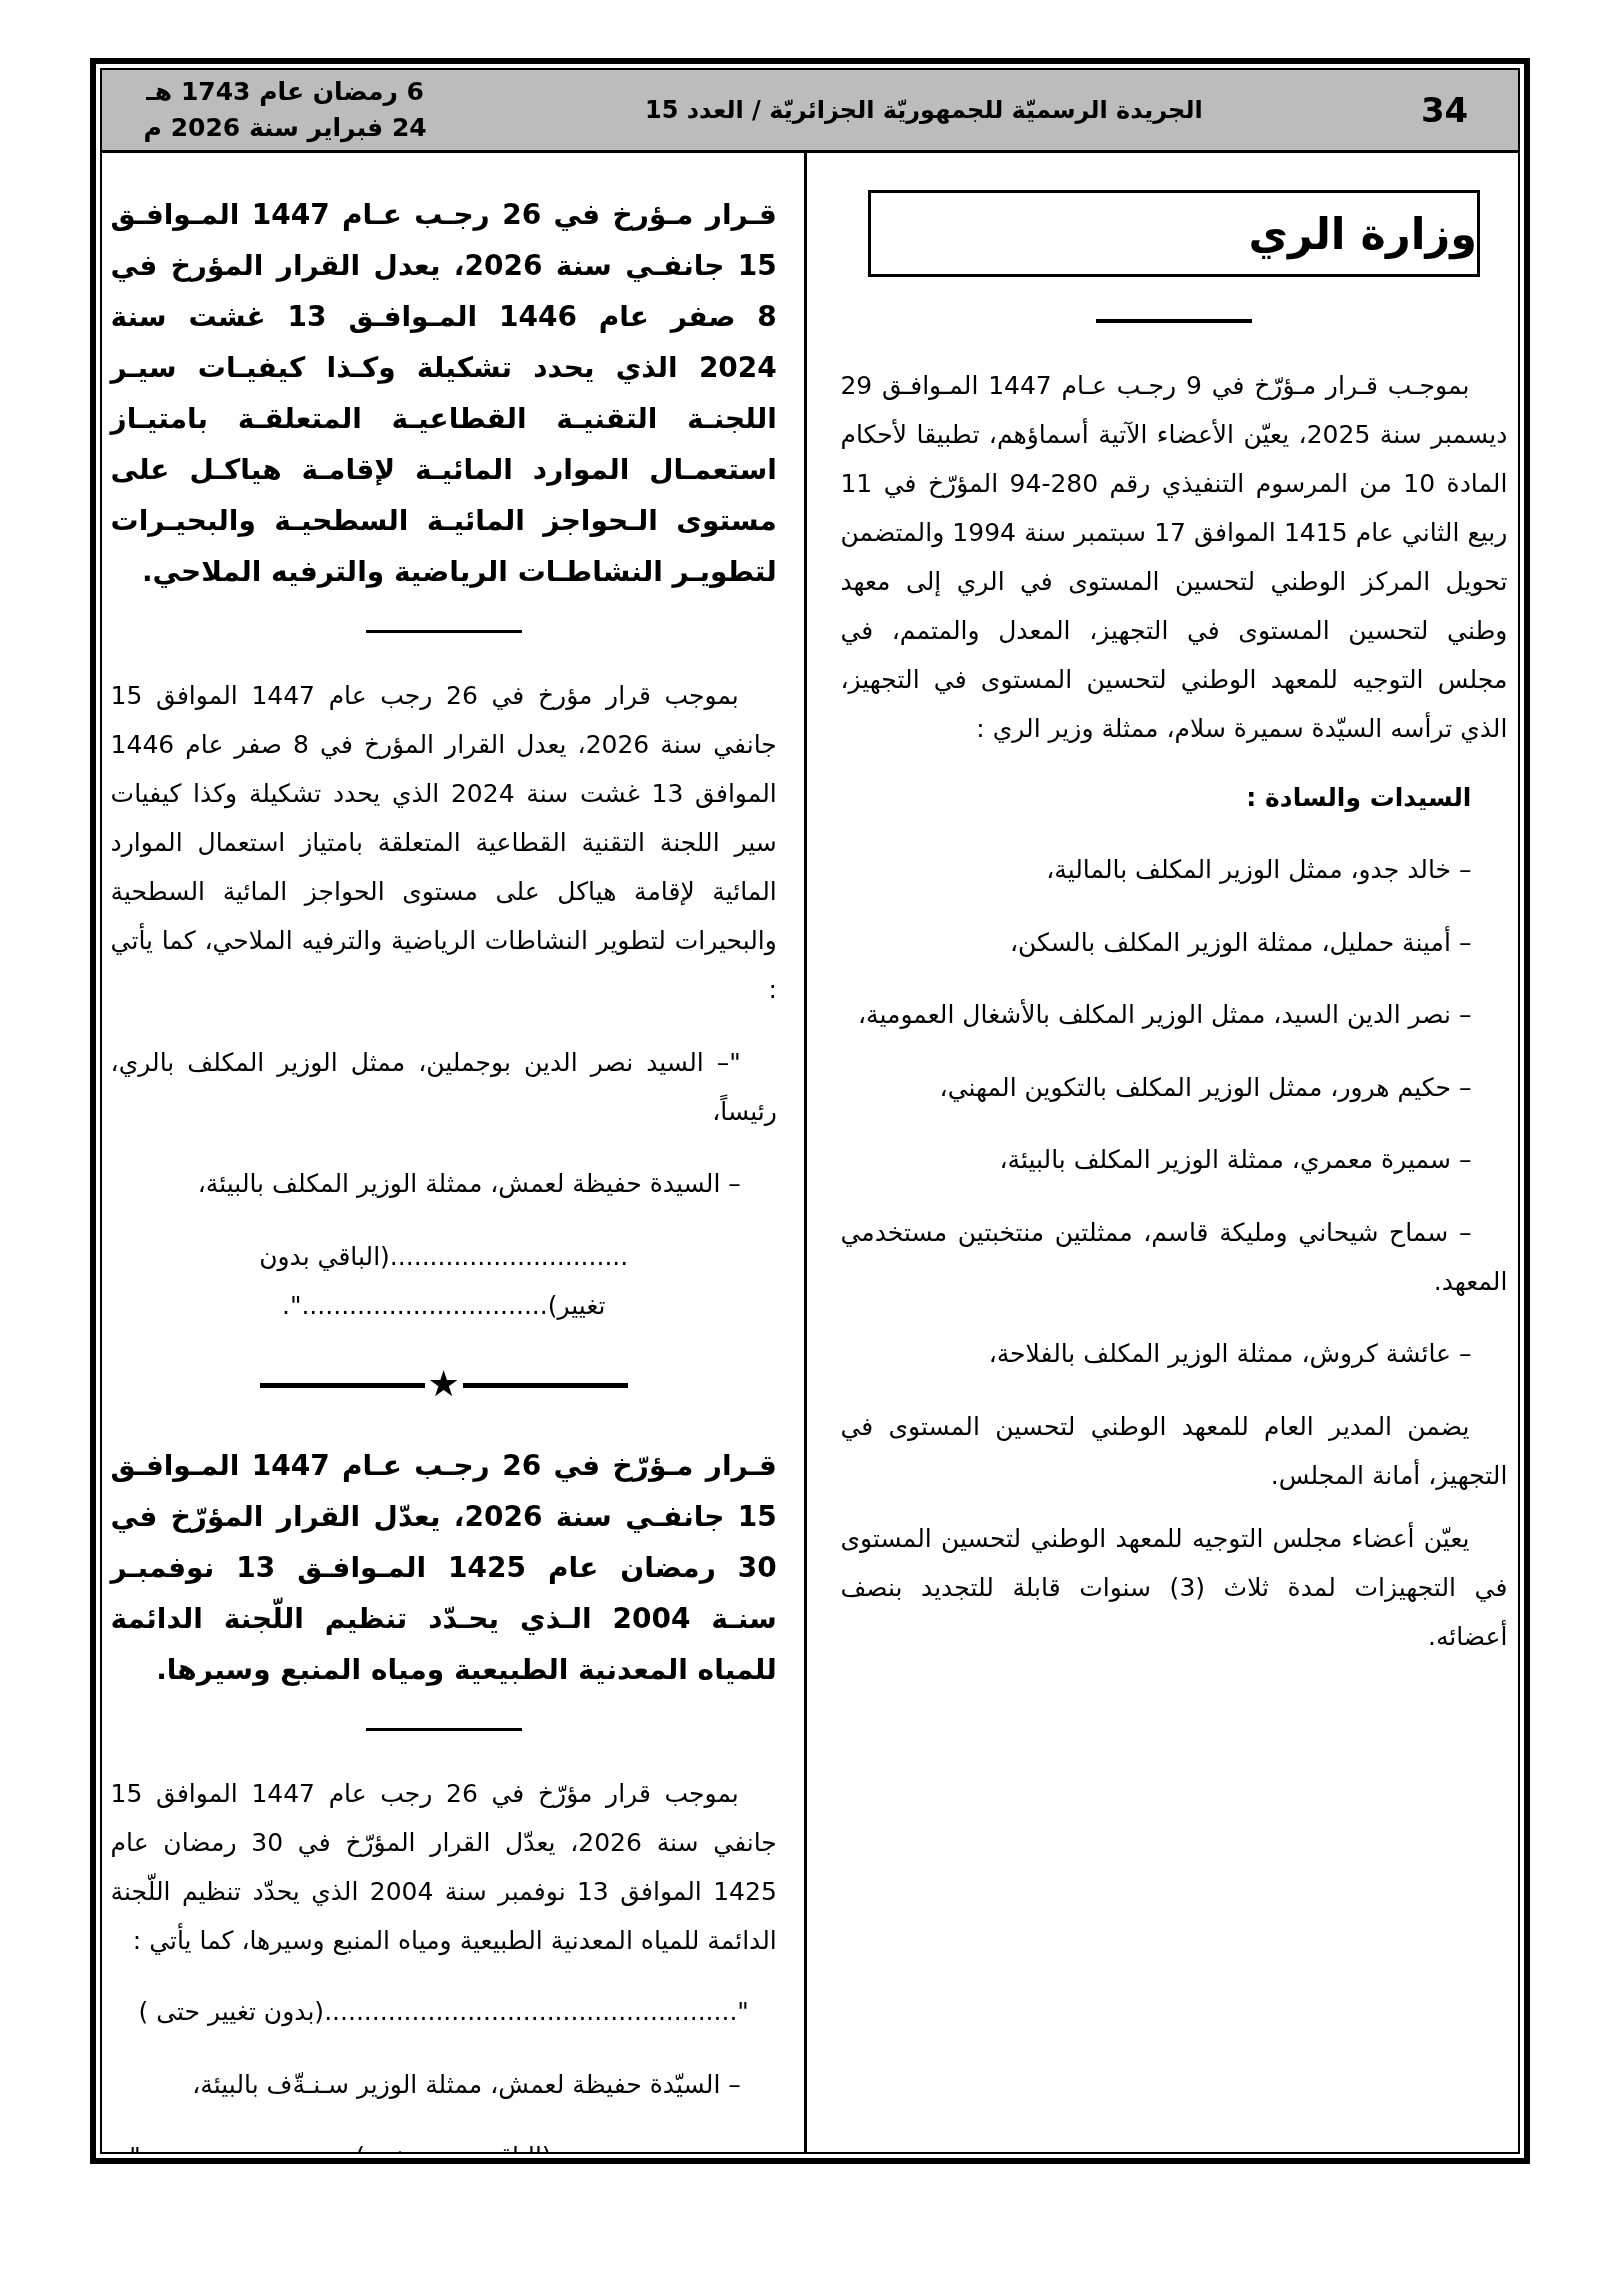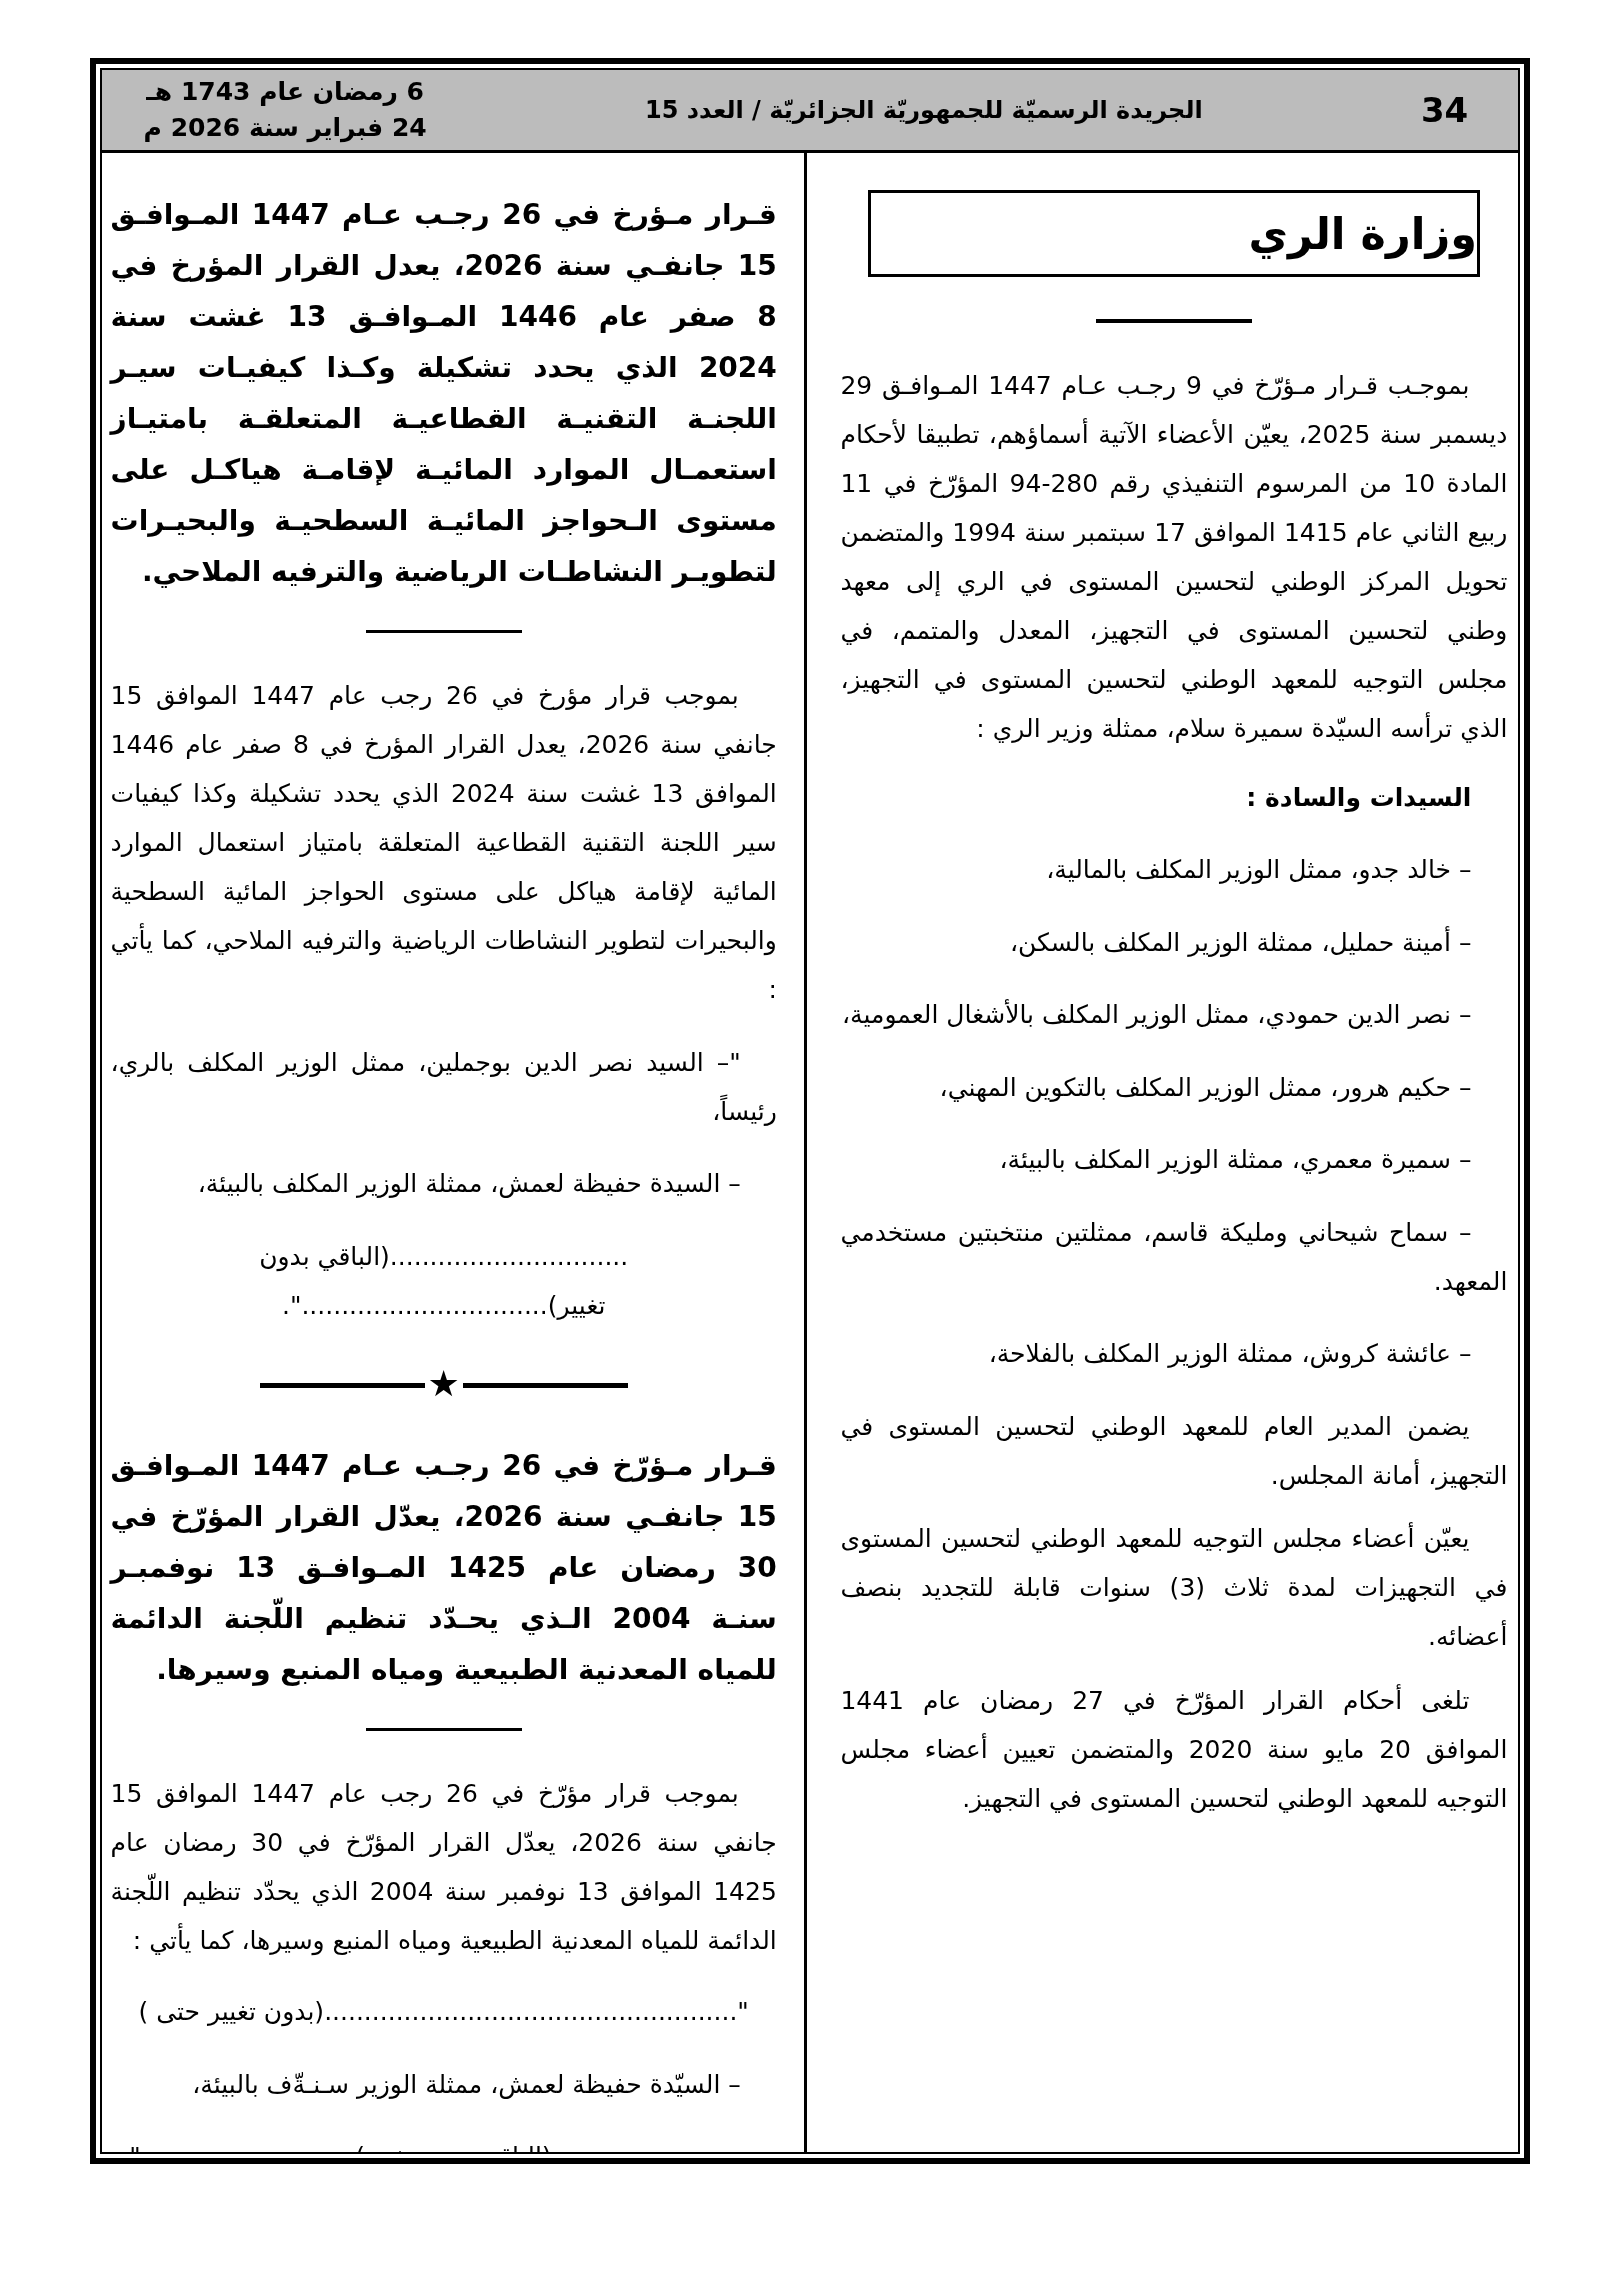--- a/index.html
+++ b/index.html
@@ -134,29 +134,28 @@
           <span class="t">وزارة الري</span>
         </div>
 
         <div class="sep"></div>
 
         <p class="body indent">بموجـب قـرار مـؤرّخ في 9 رجـب عـام 1447 المـوافـق 29 ديسمبر سنة 2025، يعيّن الأعضاء الآتية أسماؤهم، تطبيقا لأحكام المادة 10 من المرسوم التنفيذي رقم 280-94 المؤرّخ في 11 ربيع الثاني عام 1415 الموافق 17 سبتمبر سنة 1994 والمتضمن تحويل المركز الوطني لتحسين المستوى في الري إلى معهد وطني لتحسين المستوى في التجهيز، المعدل والمتمم، في مجلس التوجيه للمعهد الوطني لتحسين المستوى في التجهيز، الذي ترأسه السيّدة سميرة سلام، ممثلة وزير الري :</p>
         <p class="body subhead">السيدات والسادة :</p>
 
         <p class="body member">– خالد جدو، ممثل الوزير المكلف بالمالية،</p>
         <p class="body member">– أمينة حمليل، ممثلة الوزير المكلف بالسكن،</p>
-        <p class="body member">– نصر الدين حمودي، ممثل الوزير المكلف بالأشغال العمومية،</p>
+        <p class="body member">– نصر الدين السيد، ممثل الوزير المكلف بالأشغال العمومية،</p>
         <p class="body member">– حكيم هرور، ممثل الوزير المكلف بالتكوين المهني،</p>
         <p class="body member">– سميرة معمري، ممثلة الوزير المكلف بالبيئة،</p>
         <p class="body member">– سماح شيحاني ومليكة قاسم، ممثلتين منتخبتين مستخدمي المعهد.</p>
         <p class="body member">– عائشة كروش، ممثلة الوزير المكلف بالفلاحة،</p>
 
         <p class="body indent">يضمن المدير العام للمعهد الوطني لتحسين المستوى في التجهيز، أمانة المجلس.</p>
         <p class="body indent">يعيّن أعضاء مجلس التوجيه للمعهد الوطني لتحسين المستوى في التجهيزات لمدة ثلاث (3) سنوات قابلة للتجديد بنصف أعضائه.</p>
-        <p class="body indent">تلغى أحكام القرار المؤرّخ في 27 رمضان عام 1441 الموافق 20 مايو سنة 2020 والمتضمن تعيين أعضاء مجلس التوجيه للمعهد الوطني لتحسين المستوى في التجهيز.</p>
       </div>
 
       <div class="col-divider"></div>
 
       <div class="col col-left">
         <p class="heading">قـرار مـؤرخ في 26 رجـب عـام 1447 المـوافـق 15 جانفـي سنة 2026، يعدل القرار المؤرخ في 8 صفر عام 1446 المـوافـق 13 غشت سنة 2024 الذي يحدد تشكيلة وكـذا كيفيـات سيـر اللجنـة التقنيـة القطاعيـة المتعلقـة بامتيـاز استعمـال الموارد المائيـة لإقامـة هياكـل على مستوى الـحواجز المائيـة السطحيـة والبحيـرات لتطويـر النشاطـات الرياضية والترفيه الملاحي.</p>
         <div class="sep"></div>
 
         <p class="body indent">بموجب قرار مؤرخ في 26 رجب عام 1447 الموافق 15 جانفي سنة 2026، يعدل القرار المؤرخ في 8 صفر عام 1446 الموافق 13 غشت سنة 2024 الذي يحدد تشكيلة وكذا كيفيات سير اللجنة التقنية القطاعية المتعلقة بامتياز استعمال الموارد المائية لإقامة هياكل على مستوى الحواجز المائية السطحية والبحيرات لتطوير النشاطات الرياضية والترفيه الملاحي، كما يأتي :</p>
         <p class="body member">"– السيد نصر الدين بوجملين، ممثل الوزير المكلف بالري، رئيساً،</p>

